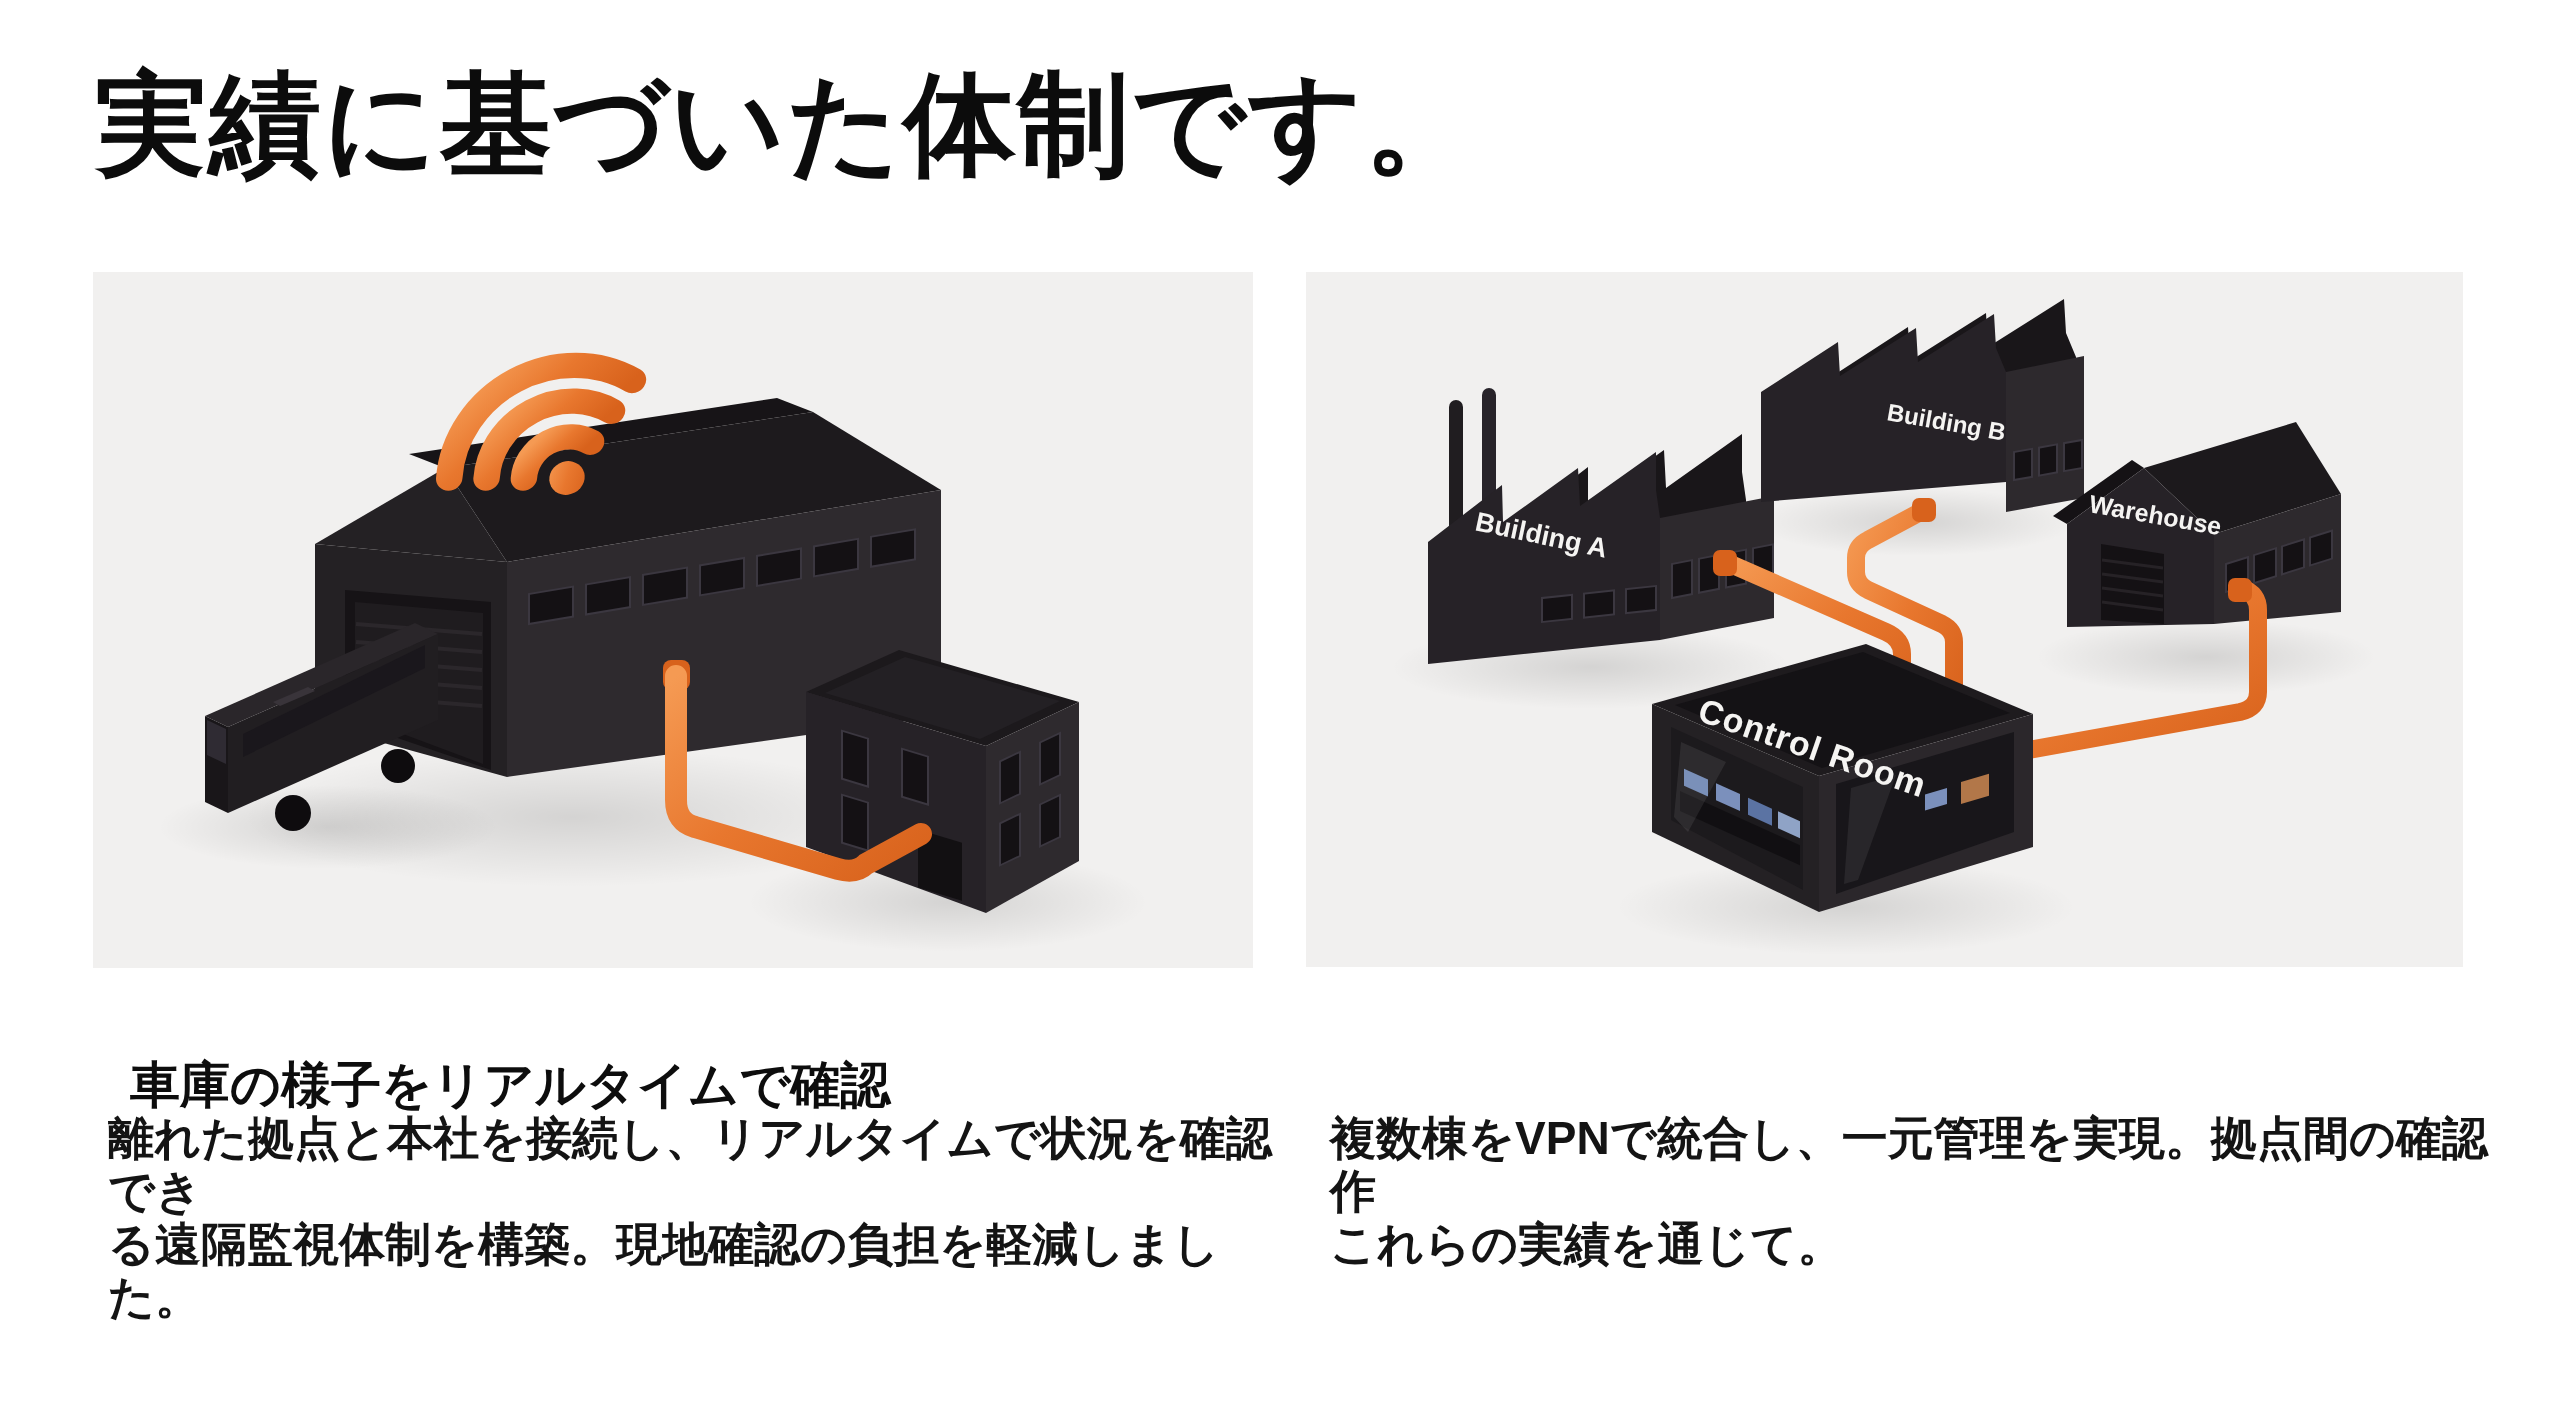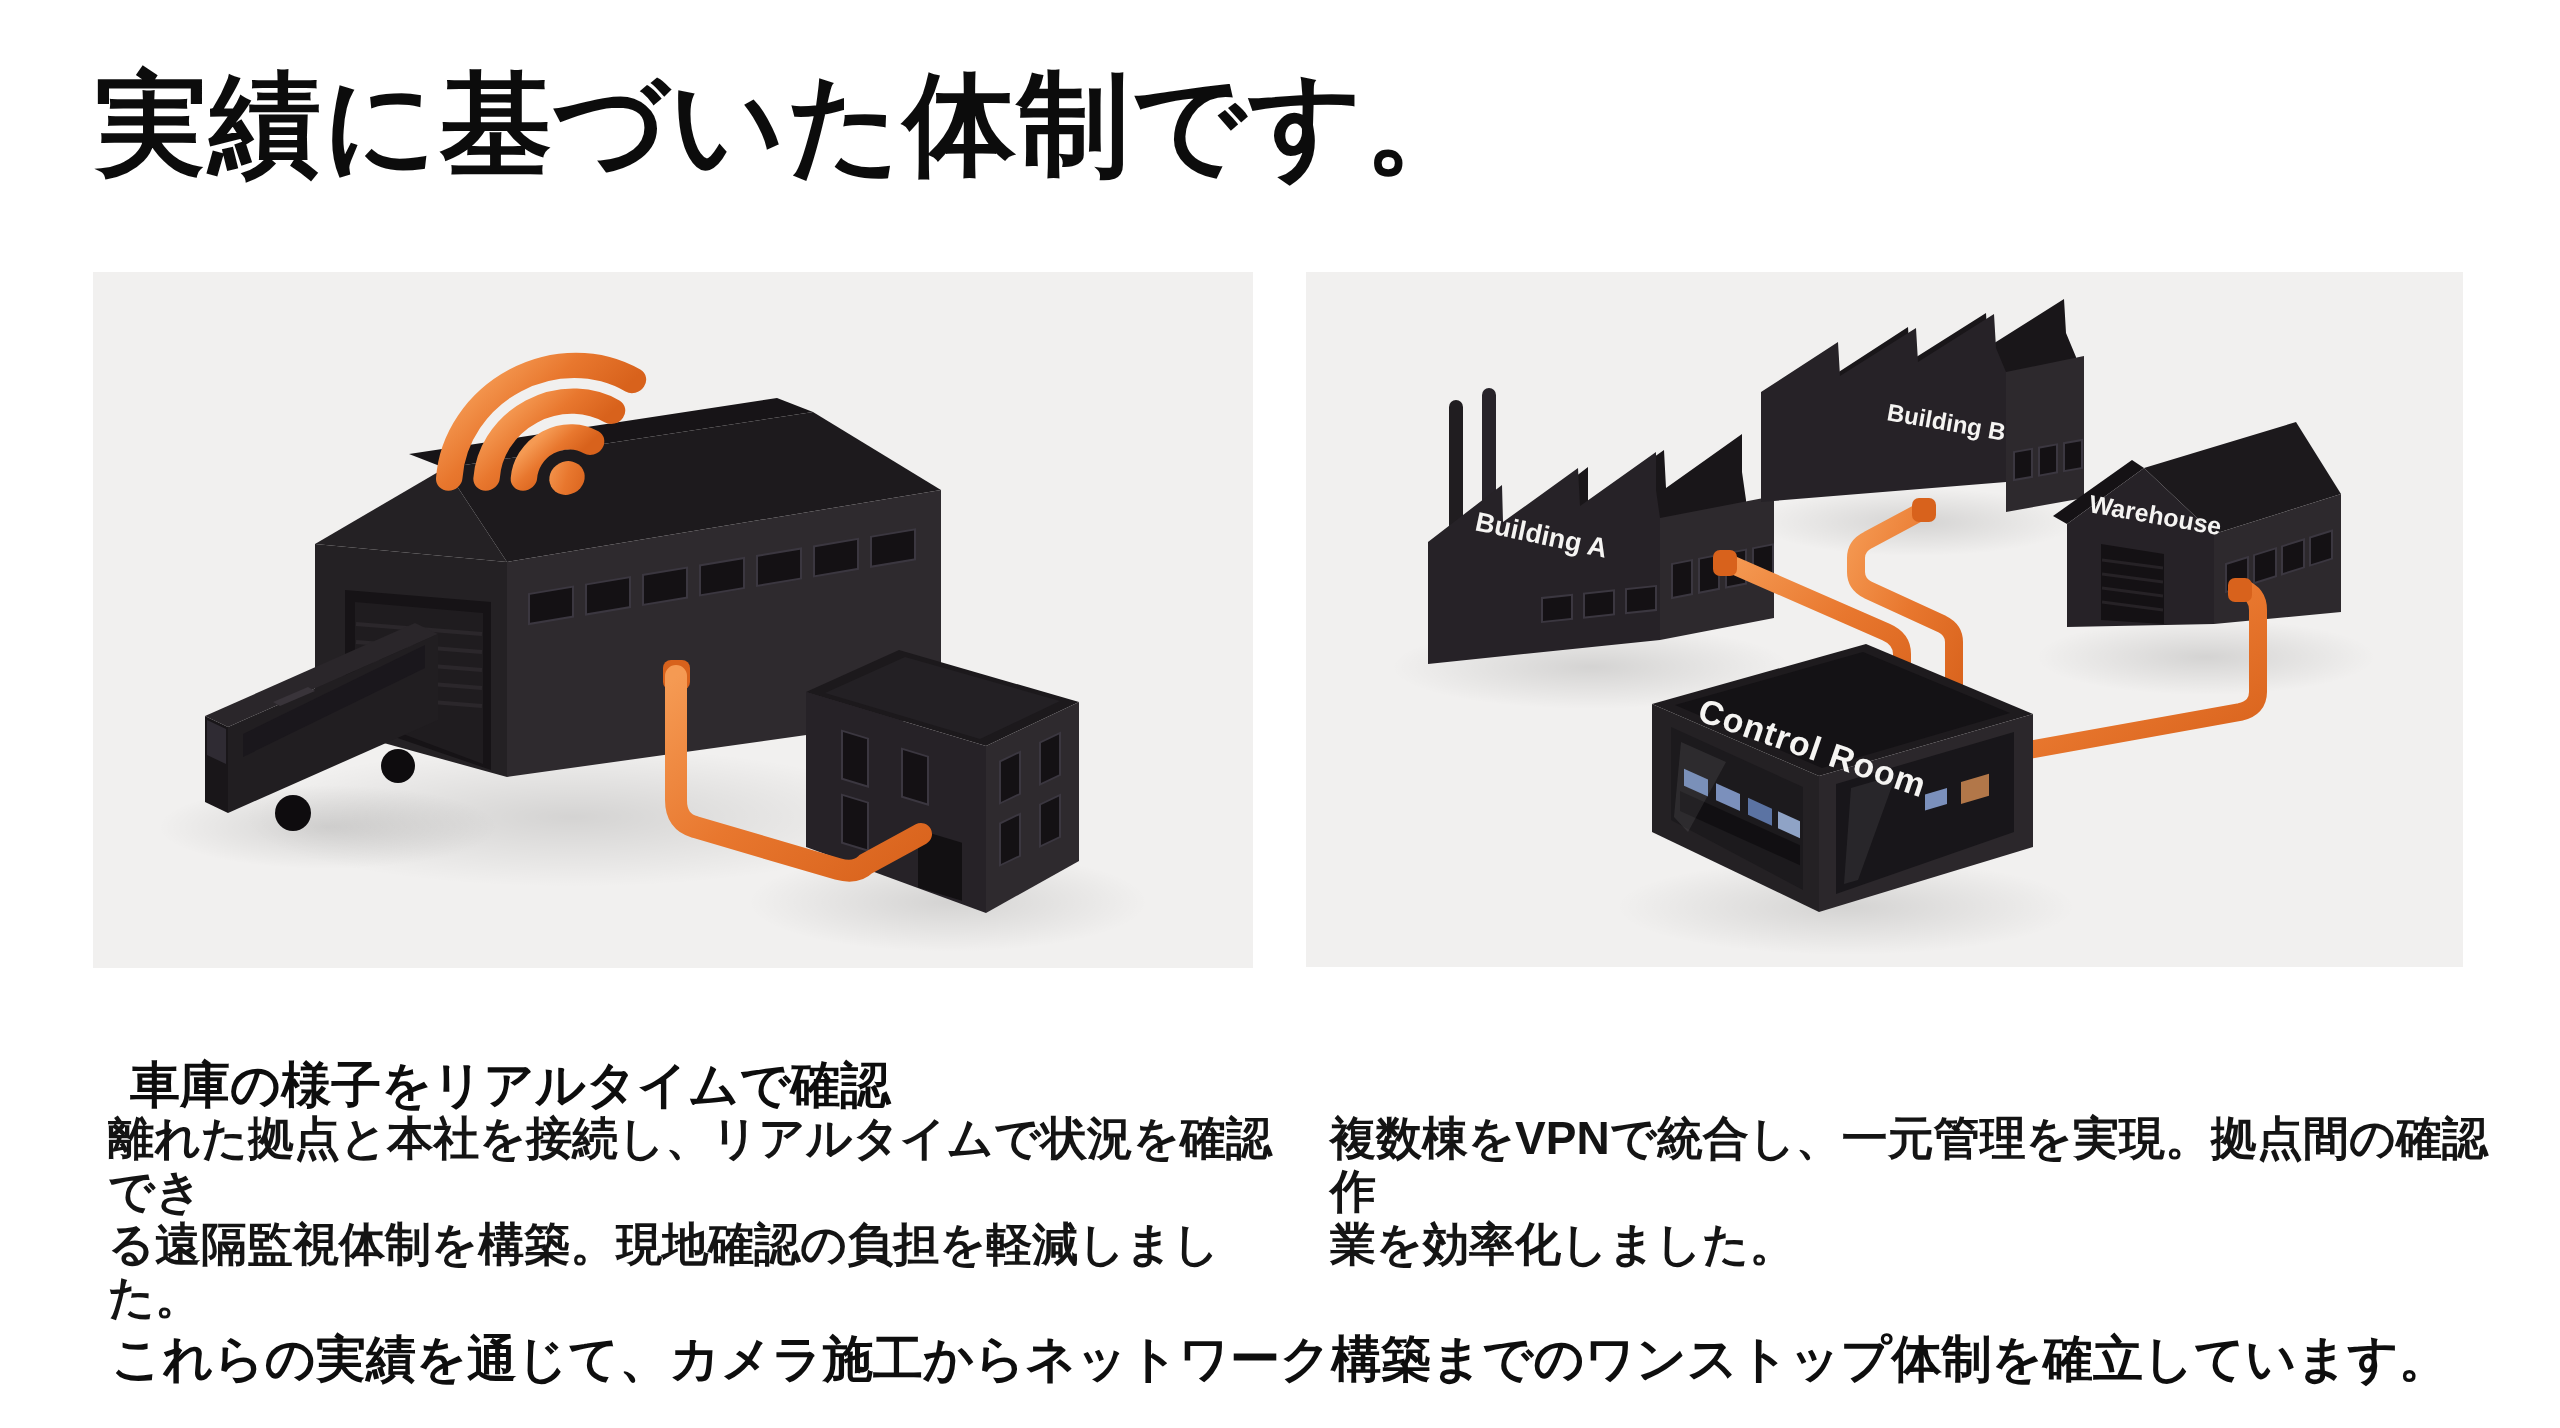--- a/index.html
+++ b/index.html
@@ -259,17 +259,16 @@
         <text class="bldg-label" transform="translate(390,448) rotate(19)" font-size="34" font-weight="700" letter-spacing="1">Control Room</text>
       </g>
     </svg>
   </div>
 
   <div class="caption left">車庫の様子をリアルタイムで確認</div>
 
   <div class="body-text left">離れた拠点と本社を接続し、リアルタイムで状況を確認でき
 る遠隔監視体制を構築。現地確認の負担を軽減しました。</div>
   <div class="body-text right">複数棟をVPNで統合し、一元管理を実現。拠点間の確認作
-業を効率化しました。</div>
-
-  <div class="footer-line">これらの実績を通じて、カメラ施工からネットワーク構築までのワンストップ体制を確立しています。</div>
+これらの実績を通じて。</div>
+
 
 </div>
 
 </body></html>

